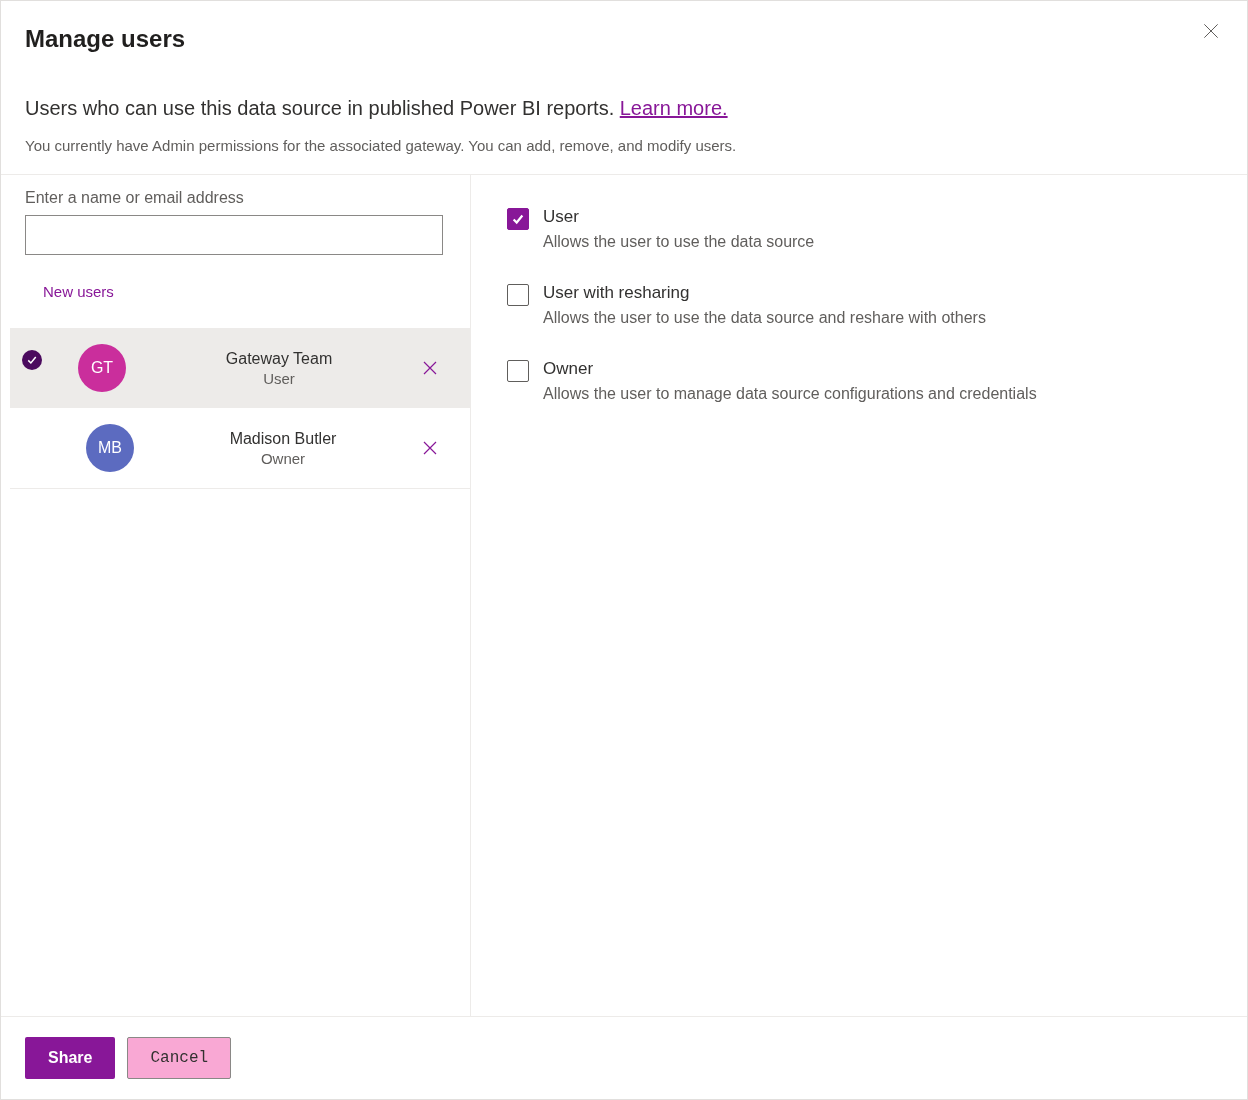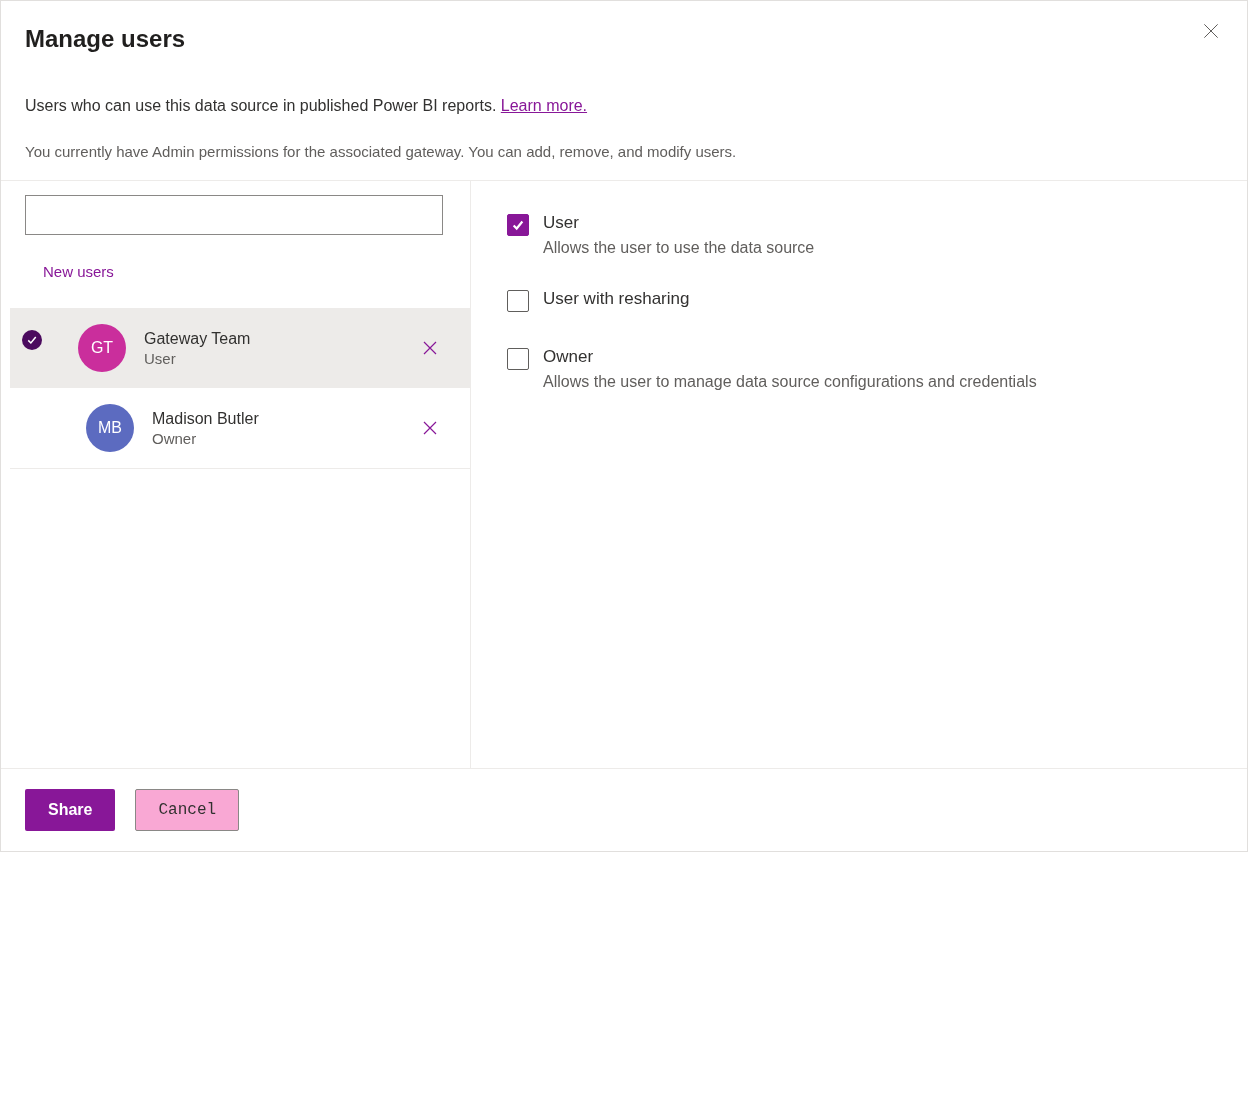--- a/index.html
+++ b/index.html
@@ -6,21 +6,21 @@
   body {
     font-family: "Segoe UI", -apple-system, BlinkMacSystemFont, sans-serif;
     font-size: 14px;
     color: #323130;
     background: #fff;
     width: 1248px;
     height: 1100px;
   }
   .dialog {
     width: 1248px;
-    height: 852px;
+    height: 1100px;
     border: 1px solid #e1dfdd;
     position: relative;
     display: flex;
     flex-direction: column;
   }
   .dialog-header {
     padding: 24px 24px 20px 24px;
     border-bottom: 1px solid #edebe9;
     position: relative;
   }
@@ -37,23 +37,23 @@
     width: 32px;
     height: 32px;
     display: flex;
     align-items: center;
     justify-content: center;
     cursor: pointer;
     color: #605e5c;
   }
   .close-btn svg { width: 20px; height: 20px; }
   .header-text {
-    font-size: 16px;
-    color: #323130;
-    margin-bottom: 28px;
+    font-size: 20px;
+    color: #323130;
+    margin-bottom: 17px;
   }
   .learn-more {
     color: #881798;
     text-decoration: underline;
     cursor: pointer;
   }
   .permissions-text {
     font-size: 15px;
     color: #605e5c;
   }
@@ -122,21 +122,21 @@
     justify-content: center;
     color: #fff;
     font-size: 16px;
     font-weight: 400;
     margin-left: 56px;
     margin-right: 18px;
     flex-shrink: 0;
   }
   .avatar.pink { background: #ca2e9c; }
   .avatar.blue { background: #5c6bc0; }
-  .user-info { flex: 1; }
+  .user-info { flex: 1; text-align: center; }
   .user-name {
     font-size: 16px;
     color: #323130;
     margin-bottom: 2px;
   }
   .user-role {
     font-size: 15px;
     color: #605e5c;
   }
   .remove-btn {
@@ -185,21 +185,21 @@
     margin-bottom: 6px;
   }
   .role-desc {
     font-size: 16px;
     color: #605e5c;
   }
   .dialog-footer {
     border-top: 1px solid #edebe9;
     padding: 20px 24px;
     display: flex;
-    gap: 20px;
+    gap: 12px;
   }
   .btn {
     padding: 8px 22px;
     font-size: 16px;
     font-family: inherit;
     border-radius: 2px;
     cursor: pointer;
     border: 1px solid transparent;
     min-height: 42px;
   }
@@ -230,20 +230,21 @@
     <p class="header-text">
       <span>Users who can use this data source in published Power BI reports. </span><a class="learn-more">Learn more.</a>
     </p>
     <p class="permissions-text">You currently have Admin permissions for the associated gateway. You can add, remove, and modify users.</p>
   </div>
 
   <div class="dialog-body">
 
     <div class="left-pane">
       <div class="input-section">
+        <div class="input-label">Enter a name or email address</div>
         <input class="name-input" type="text" value="" style="">
       </div>
 
       <div class="section-heading">New users</div>
 
       <div class="user-row selected">
         <div class="selected-indicator">
           <svg viewBox="0 0 16 16" fill="none" stroke="#fff" stroke-width="2">
               <path d="M3 8.5 L6.5 12 L13 4"></path>
             </svg>
@@ -288,20 +289,21 @@
           <div class="role-desc">Allows the user to use the data source</div>
         </div>
       </div>
 
       <div class="role-option">
         <div class="checkbox">
           
         </div>
         <div class="role-text">
           <div class="role-label">User with resharing</div>
+          <div class="role-desc">Allows the user to use the data source and reshare with others</div>
         </div>
       </div>
 
       <div class="role-option">
         <div class="checkbox">
           
         </div>
         <div class="role-text">
           <div class="role-label">Owner</div>
           <div class="role-desc">Allows the user to manage data source configurations and credentials</div>

